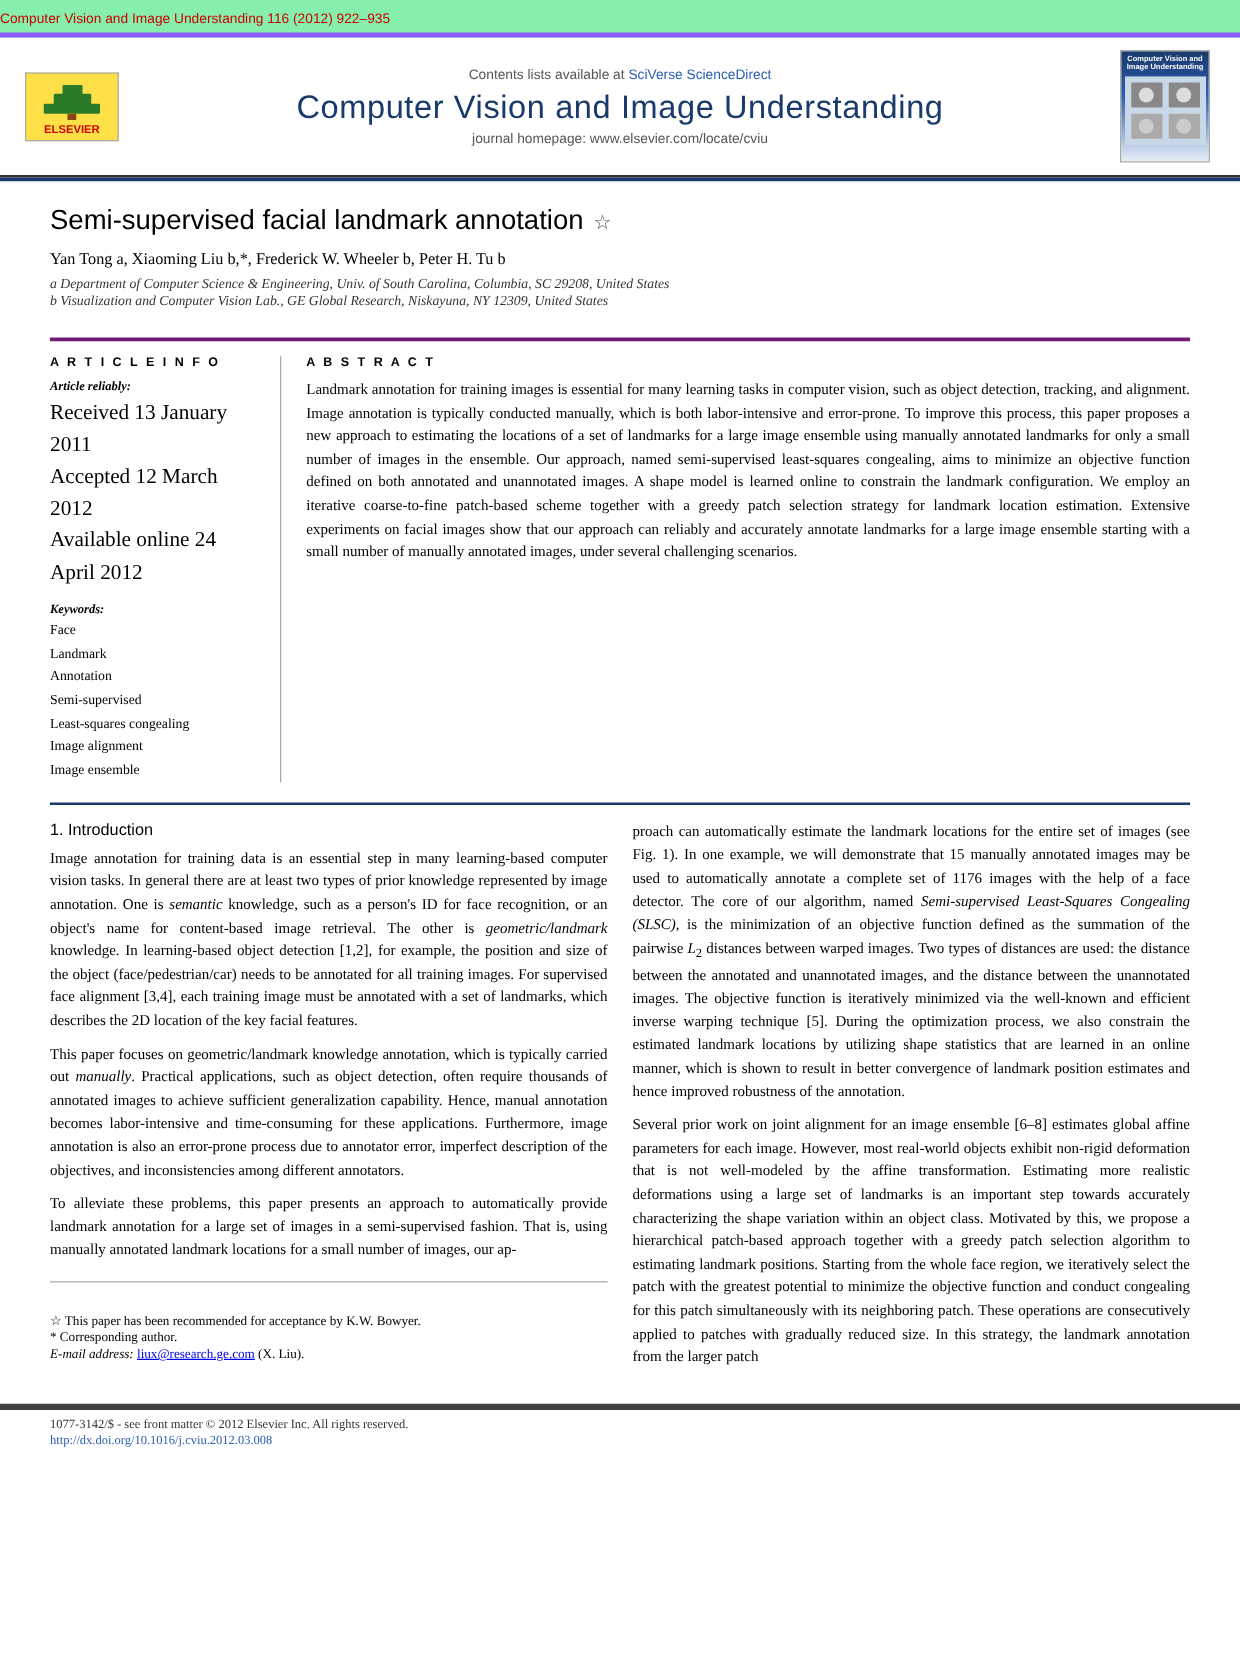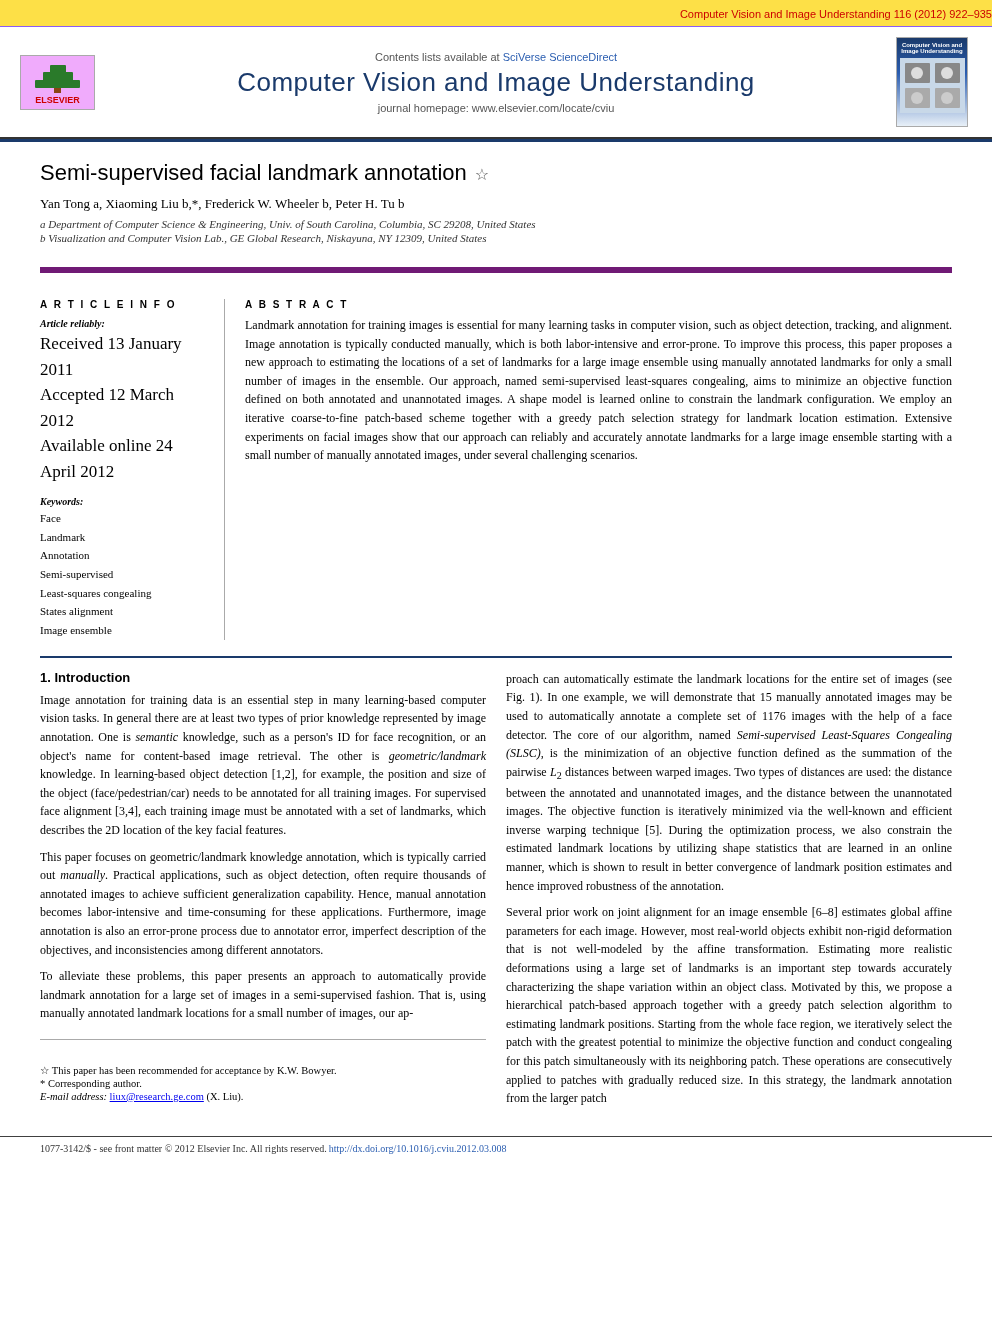--- a/index.html
+++ b/index.html
@@ -7,24 +7,24 @@
       font-family: "Times New Roman", Times, serif;
       background: #fff;
       width: 992px;
       min-height: 1323px;
       font-size: 13px;
       color: #000;
     }
 
     
     .top-bar {
-      background: #fde047;
-      text-align: right;
+      background: #86efac;
+      text-align: left;
       padding: 6px 0 4px;
-      border-bottom: 1px solid #8b5cf6;
+      border-bottom: 4px solid #8b5cf6;
     }
     .top-bar .journal-ref {
       color: #c00;
       font-size: 11px;
       font-family: Arial, sans-serif;
     }
 
     
     .journal-header {
       display: flex;
@@ -76,21 +76,21 @@
     .elsevier-logo {
       width: 75px;
       height: 55px;
       border: 1px solid #aaa;
       display: flex;
       flex-direction: column;
       align-items: center;
       justify-content: center;
       font-size: 8px;
       color: #555;
-      background: #f0abfc;
+      background: #fde047;
     }
     .elsevier-logo .els-text {
       font-size: 9px;
       font-weight: bold;
       color: #c00;
       font-family: Arial, sans-serif;
     }
 
     
     .journal-thumb {
@@ -157,22 +157,22 @@
       margin-bottom: 14px;
       font-style: italic;
     }
     .affiliations div { margin-bottom: 2px; }
 
     
     .two-col {
       display: flex;
       gap: 20px;
       margin-top: 23px;
-      border-top: 6px solid #701a75;
-      padding-top: 26px;
+      border-top: 3px solid #701a75;
+      padding-top: 12px;
     }
     .left-col {
       width: 185px;
       flex-shrink: 0;
       border-right: 1px solid #aaa;
       padding-right: 14px;
     }
     .right-col {
       flex: 1;
     }
@@ -232,21 +232,21 @@
     }
     .body-left {
       flex: 1;
     }
     .body-right {
       flex: 1;
     }
 
     .section-title {
       font-size: 13px;
-      font-weight: bold;
+      font-weight: normal;
       font-family: Arial, sans-serif;
       margin-bottom: 6px;
       color: #000;
     }
     .body-text {
       font-size: 12px;
       line-height: 1.55;
       text-align: justify;
       color: #000;
       margin-bottom: 8px;
@@ -262,26 +262,26 @@
       padding-top: 24px;
       font-size: 10.5px;
       color: #000;
     }
     .footnotes div {
       margin-bottom: 2px;
     }
 
     
     .bottom-bar {
-      border-top: 1px solid #404040;
+      border-top: 5px solid #404040;
       padding: 6px 40px;
       font-size: 10px;
       color: #333;
       display: flex;
-      flex-direction: row;
+      flex-direction: column;
       gap: 2px;
     }
     .bottom-bar a {
       color: #2a5db0;
       text-decoration: none;
     }
   </style>
 </head>
 <body>
 
@@ -357,21 +357,21 @@
       <div class="article-info-text">Accepted 12 March 2012</div>
       <div class="article-info-text">Available online 24 April 2012</div>
 
       <div class="article-info-label" style="margin-top:12px;">Keywords:</div>
       <div class="keywords-list">
         <div>Face</div>
         <div>Landmark</div>
         <div>Annotation</div>
         <div>Semi-supervised</div>
         <div>Least-squares congealing</div>
-        <div>States alignment</div>
+        <div>Image alignment</div>
         <div>Image ensemble</div>
       </div>
     </div>
 
     <div class="right-col">
       <div class="section-header">A B S T R A C T</div>
       <div class="abstract-text">Landmark annotation for training images is essential for many learning tasks in computer vision, such as object detection, tracking, and alignment. Image annotation is typically conducted manually, which is both labor-intensive and error-prone. To improve this process, this paper proposes a new approach to estimating the locations of a set of landmarks for a large image ensemble using manually annotated landmarks for only a small number of images in the ensemble. Our approach, named semi-supervised least-squares congealing, aims to minimize an objective function defined on both annotated and unannotated images. A shape model is learned online to constrain the landmark configuration. We employ an iterative coarse-to-fine patch-based scheme together with a greedy patch selection strategy for landmark location estimation. Extensive experiments on facial images show that our approach can reliably and accurately annotate landmarks for a large image ensemble starting with a small number of manually annotated images, under several challenging scenarios.</div>
     </div>
 
   </div>

